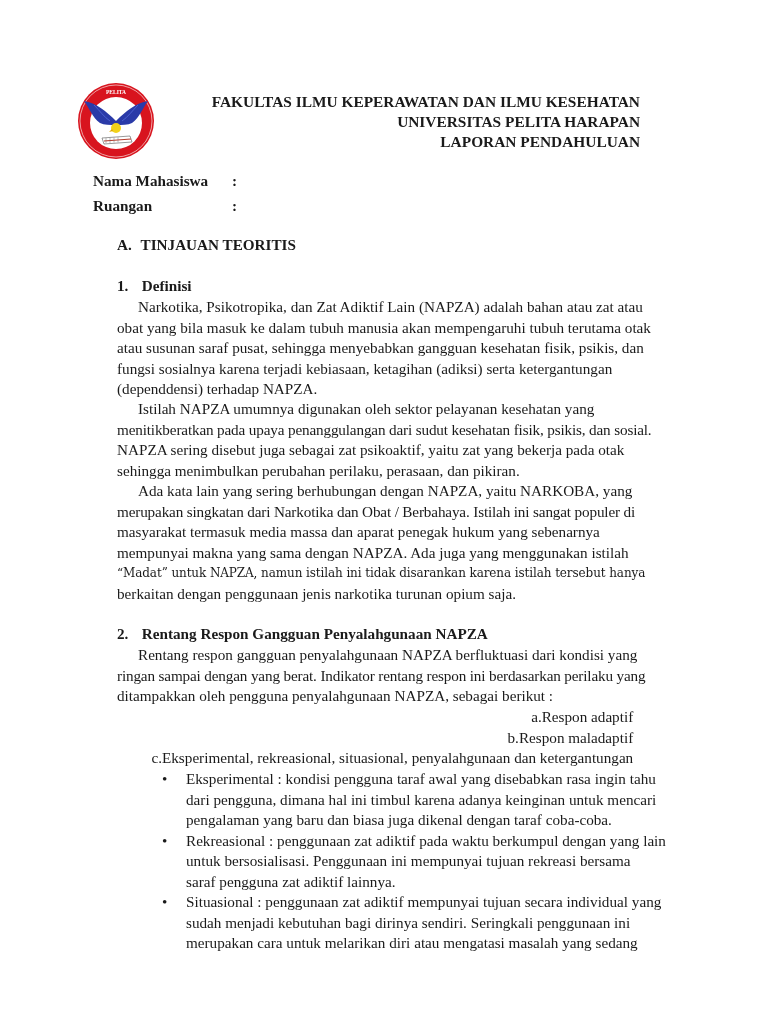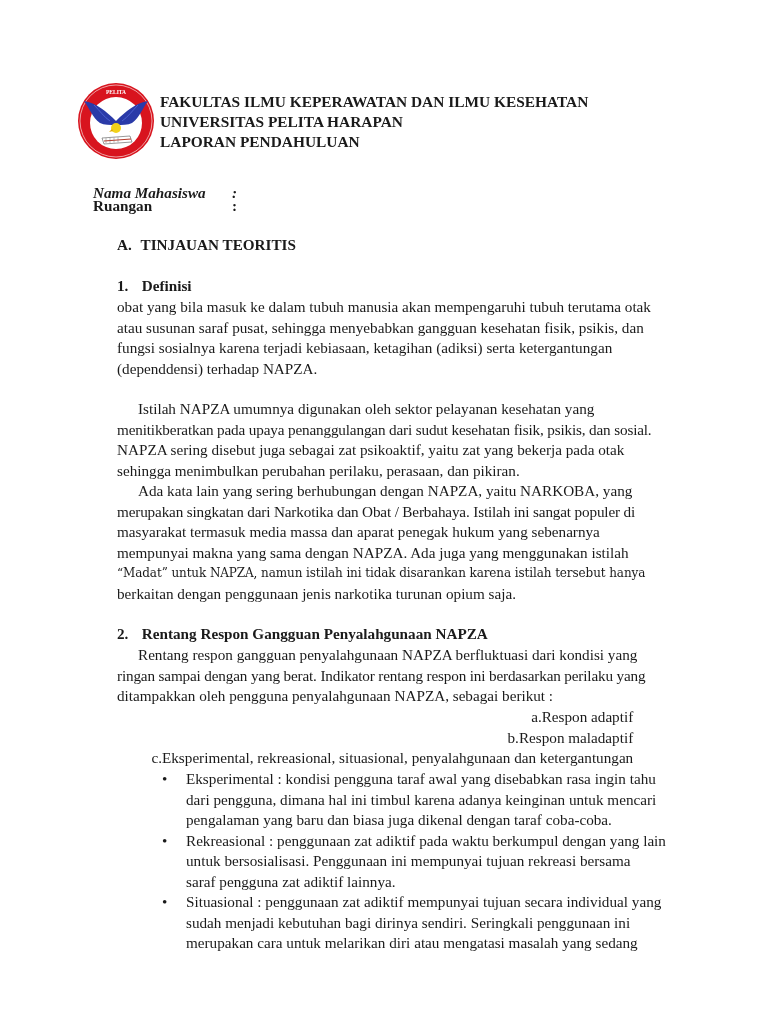--- a/index.html
+++ b/index.html
@@ -3,21 +3,21 @@
 <meta charset="utf-8">
 <style>
   html, body { margin: 0; padding: 0; background: #ffffff; }
   body {
     width: 768px; height: 1024px; overflow: hidden; position: relative;
     font-family: "Liberation Serif", "DejaVu Serif", serif;
     color: #1a1a1a;
     font-size: 15.2px;
   }
   .logo { position: absolute; left: 76px; top: 81px; width: 80px; height: 80px; }
-  .header { position: absolute; left: 160px; top: 92px; width: 480px; text-align: left; font-weight: bold; font-size: 15.4px; line-height: 20px; }
+  .header { position: absolute; left: 160px; top: 92px; width: 480px; text-align: right; font-weight: bold; font-size: 15.4px; line-height: 20px; }
   .header div { white-space: nowrap; }
   .field { position: absolute; left: 93px; font-weight: bold; font-size: 15.2px; }
   .field .colon { position: absolute; left: 139px; }
   .sec-a { position: absolute; left: 117px; top: 236px; font-weight: bold; }
   .sec-a .lbl { display: inline-block; width: 20px; }
   .h-num { position: absolute; left: 117px; font-weight: bold; white-space: nowrap; }
   .h-num .n { display: inline-block; width: 21px; }
   .para { position: absolute; left: 117px; width: 572px; line-height: 20.5px; }
   .para .line { white-space: nowrap; height: 20.5px; }
   .para .indent { padding-left: 21px; }
@@ -51,40 +51,41 @@
     <text x="40" y="13" text-anchor="middle" font-size="5.5" font-weight="bold" fill="#ffffff" font-family="Liberation Serif, serif">PELITA</text>
   </svg>
 </div>
 
 <div class="header">
   <div>FAKULTAS ILMU KEPERAWATAN DAN ILMU KESEHATAN</div>
   <div>UNIVERSITAS PELITA HARAPAN</div>
   <div>LAPORAN PENDAHULUAN</div>
 </div>
 
-<div class="field" style="top:184px;font-style:italic;">
+<div class="field" style="top:172px;">
   <span>Nama Mahasiswa</span>
   <span class="colon">:</span>
 </div>
 <div class="field" style="top:197px;">
   <span>Ruangan</span>
   <span class="colon">:</span>
 </div>
 
 <div class="sec-a">
   <span class="lbl">A.</span>
   <span>TINJAUAN TEORITIS</span>
 </div>
 
 <div class="h-num" style="top:277px;">
   <span class="n">1.</span>
   <span>Definisi</span>
 </div>
 
 <div class="para" style="top:297px;">
+  <div class="line indent">Narkotika, Psikotropika, dan Zat Adiktif Lain (NAPZA) adalah bahan atau zat atau</div>
   <div class="line">obat yang bila masuk ke dalam tubuh manusia akan mempengaruhi tubuh terutama otak</div>
   <div class="line">atau susunan saraf pusat, sehingga menyebabkan gangguan kesehatan fisik, psikis, dan</div>
   <div class="line">fungsi sosialnya karena terjadi kebiasaan, ketagihan (adiksi) serta ketergantungan</div>
   <div class="line">(dependdensi) terhadap NAPZA.</div>
 </div>
 
 <div class="para" style="top:399px;">
   <div class="line indent">Istilah NAPZA umumnya digunakan oleh sektor pelayanan kesehatan yang</div>
   <div class="line tight">menitikberatkan pada upaya penanggulangan dari sudut kesehatan fisik, psikis, dan sosial.</div>
   <div class="line">NAPZA sering disebut juga sebagai zat psikoaktif, yaitu zat yang bekerja pada otak</div>

